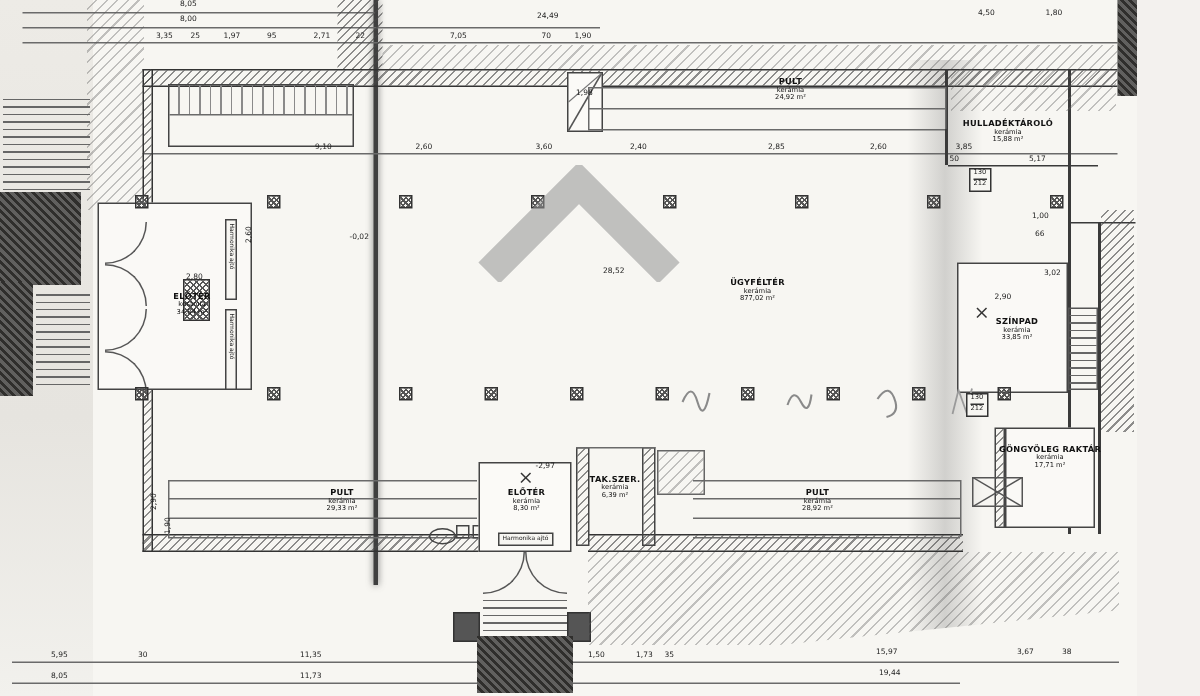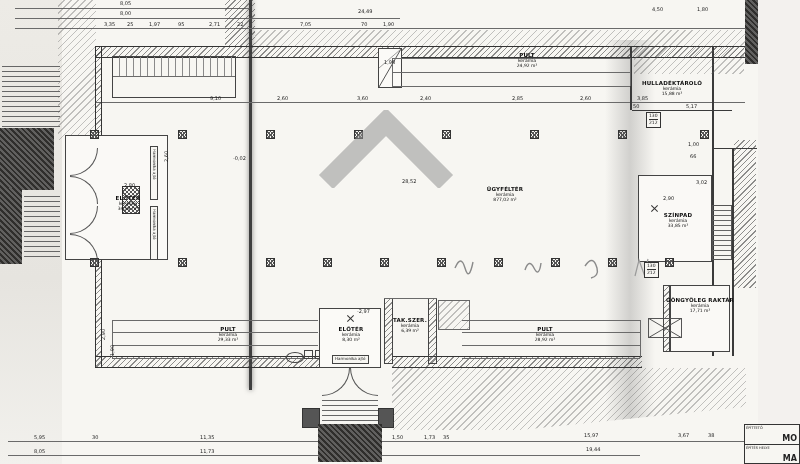--- a/index.html
+++ b/index.html
@@ -170,30 +170,20 @@
     <path d="M15,20 q6,-14 10,0 t8,-6" fill="none" stroke="#8a8a8a" stroke-width="1.4"></path>
     <path d="M85,22 q4,-12 9,-2 t7,-5" fill="none" stroke="#8a8a8a" stroke-width="1.4"></path>
     <path d="M145,18 q8,-12 12,2 q2,8 -6,10" fill="none" stroke="#8a8a8a" stroke-width="1.4"></path>
     <path d="M195,28 l4,-16 l5,14 l4,-15" fill="none" stroke="#9a9a9a" stroke-width="1.2"></path>
   </svg>
 
   <svg class="abs" style="left:318px;top:110px;z-index:9;opacity:.55;" width="136" height="78">
     <polyline points="8,72 68,12 128,72" fill="none" stroke="#949494" stroke-width="20"></polyline>
   </svg>
 
-  <div class="tb">
-    <div class="row">
-      <span class="lab">ÉPÍTTETŐ</span>
-      <span class="val">MO</span>
-    </div>
-    <div class="row">
-      <span class="lab">ÉPÍTÉS HELYE</span>
-      <span class="val">MA</span>
-    </div>
-  </div>
 
   <div id="gen" class="abs" style="left:0;top:0;width:800px;height:464px;">
       <div class="roomlbl" style="left: 128px; top: 195px;">
         <div class="nm">ELŐTÉR</div>
         <div class="sub">kerámia</div>
         <div class="sub">34,84 m²</div>
       </div>
       <div class="roomlbl" style="left: 505px; top: 186px;">
         <div class="nm">ÜGYFÉLTÉR</div>
         <div class="sub">kerámia</div>

